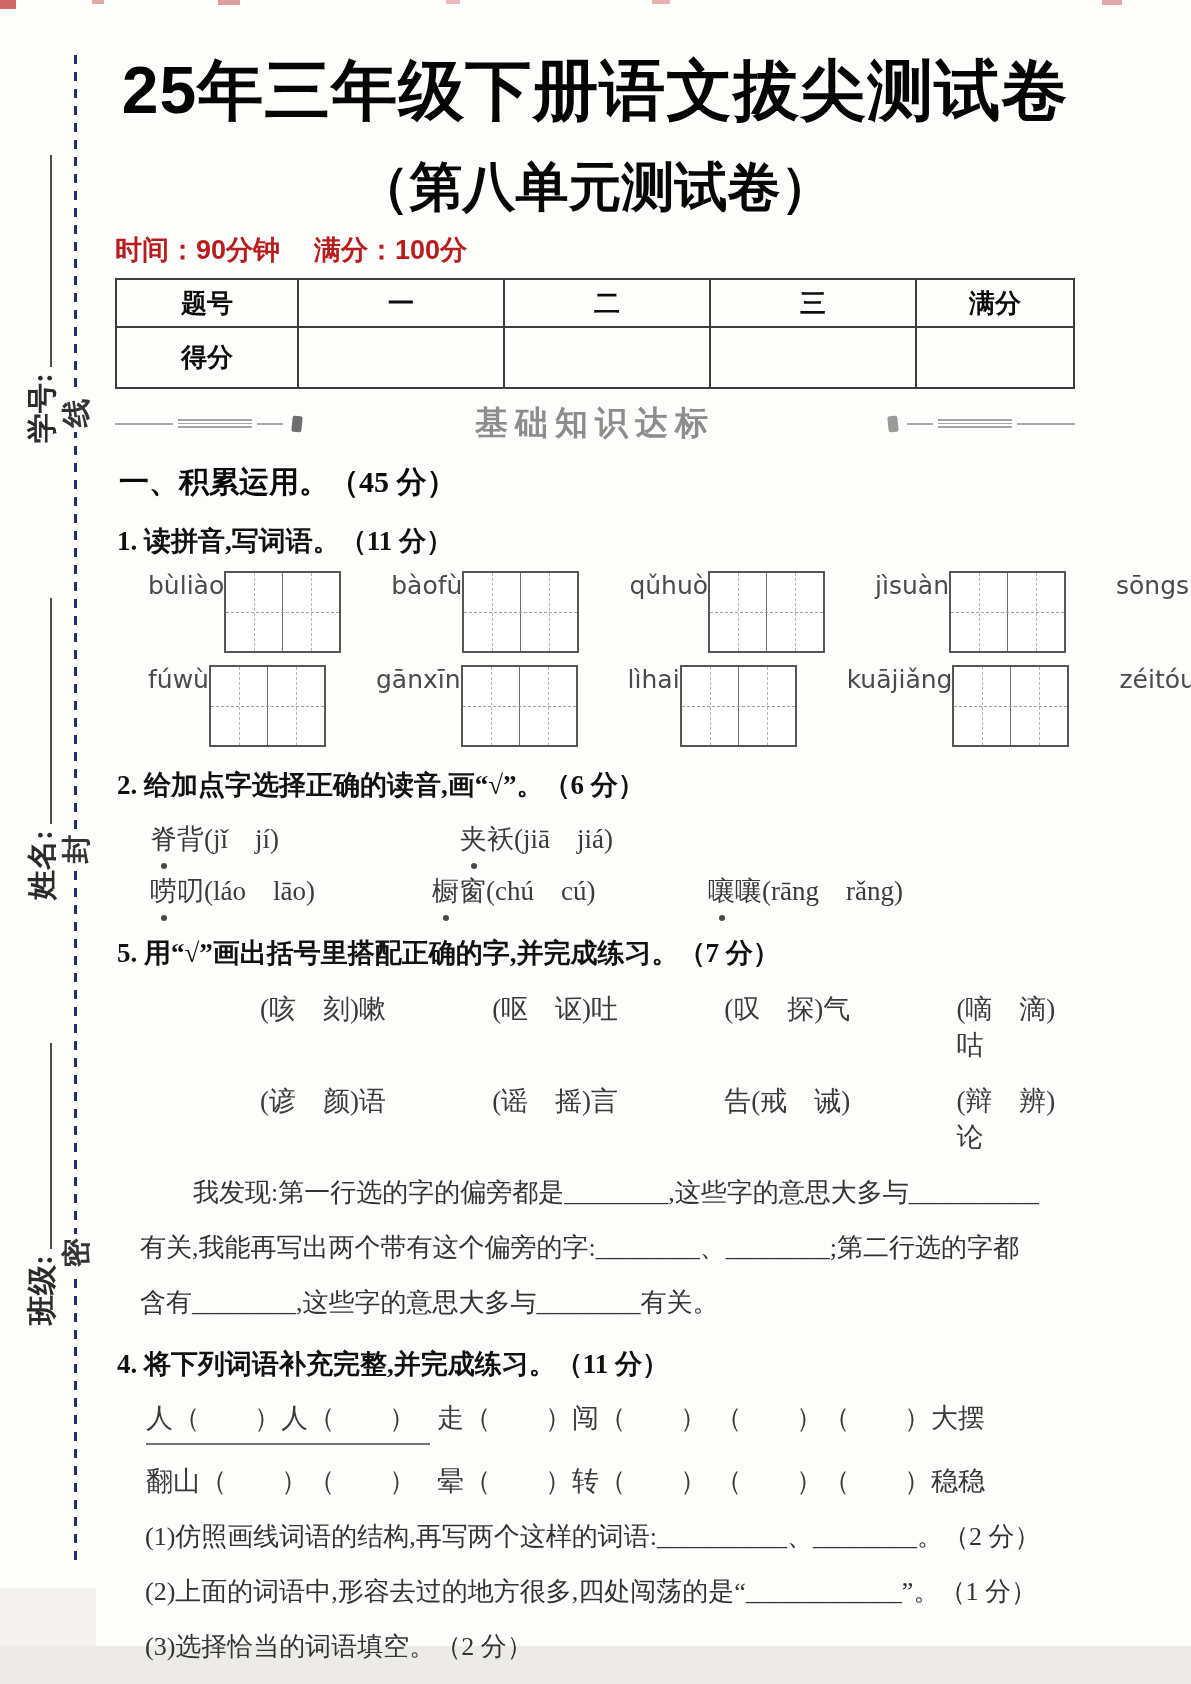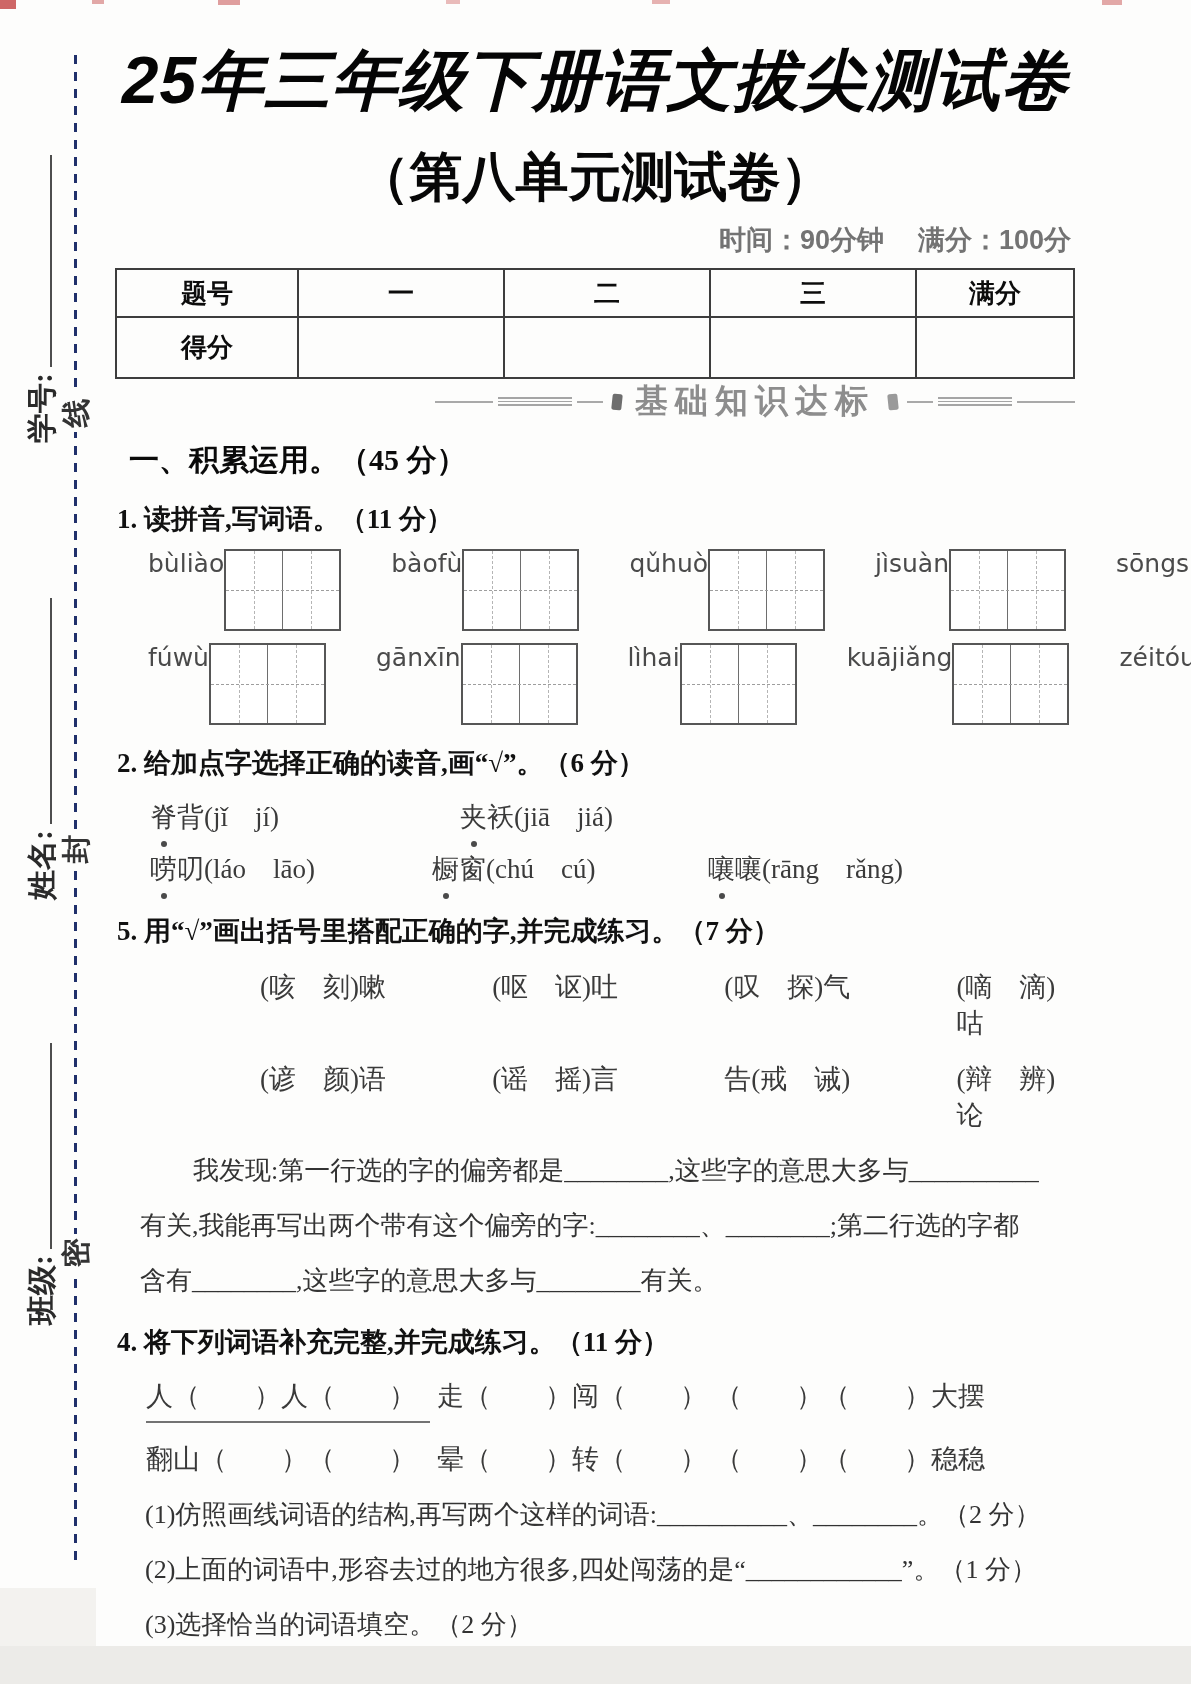--- a/index.html
+++ b/index.html
@@ -46,66 +46,65 @@
     transform:rotate(-90deg);font-size:29px;color:#333;
     background:#fdfdfc;padding:1px 0;font-weight:600;
   }
   .sc1{top:392px;}
   .sc2{top:828px;}
   .sc3{top:1232px;}
 
   
   .main{position:absolute;left:115px;top:0;width:960px;}
   .title{
-    margin:36px 0 0 0;text-align:center;font-size:66px;font-weight:900;
+    margin:46px 0 0 0;text-align:center;font-size:66px;font-weight:900;
     color:#050505;letter-spacing:1px;white-space:nowrap;
     font-family:"Liberation Sans", sans-serif;
-    font-style:italic;
   }
   .subtitle{
     margin:16px 0 0 0;text-align:center;font-size:53px;font-weight:900;color:#070707;
     font-family:"Liberation Sans", sans-serif;
   }
   .info-line{
-    margin-top:8px;text-align:right;font-size:27px;font-weight:700;color:#737373;
+    margin-top:8px;font-size:27px;font-weight:700;color:#b91c1c;
     font-family:"Liberation Sans", sans-serif;padding-right:4px;
   }
   .info-line .gap{display:inline-block;width:34px;}
 
   
   table.score{
     width:100%;border-collapse:collapse;margin-top:10px;
     font-family:"Liberation Sans", sans-serif;
   }
   table.score td{
     border:2px solid #3d3d3d;text-align:center;
     font-size:26px;font-weight:700;color:#0c0c0c;
   }
   table.score tr.hrow td{height:44px;}
   table.score tr.srow td{height:57px;}
   .c0{width:19%;}.c1{width:21.5%;}.c2{width:21.5%;}.c3{width:21.5%;}.c4{width:16.5%;}
 
   
-  .banner{display:flex;align-items:center;justify-content:flex-end;}
+  .banner{margin-top:12px;display:flex;align-items:center;justify-content:space-between;}
   .banner .text{
     font-size:33px;font-weight:800;color:#8d8d8d;letter-spacing:7px;
     font-family:"Liberation Sans", sans-serif;padding:0 4px;
   }
   .deco{display:flex;align-items:center;}
   .deco .dash{height:0;border-top:2px solid #a9a9a9;}
   .deco .hatch{
     width:74px;height:9px;margin:0 5px;
     background:repeating-linear-gradient(180deg,#a5a5a5 0 1.6px,transparent 1.6px 3.6px);
   }
   .deco .d60{width:58px;} .deco .d26{width:26px;}
   .deco .block{width:10px;height:16px;background:#6e6e6e;border-radius:2px;margin:0 9px;transform:rotate(6deg);}
   .deco .block.light{background:#9a9a9a;transform:rotate(-6deg);}
 
   
-  .sec-heading{margin:16px 0 0 14px;font-size:30px;font-weight:800;color:#0a0a0a;}
+  .sec-heading{margin:16px 0 0 4px;font-size:30px;font-weight:800;color:#0a0a0a;}
   .q-title{margin:20px 0 0 2px;font-size:27px;font-weight:700;color:#111;}
 
   
   .prow{display:flex;margin:12px 0 0 33px;gap:50px;}
   .pgroup{display:flex;flex-direction:row;}
   .plabel{display:flex;font-family:"DejaVu Sans", sans-serif;font-size:25px;color:#4a4a4a;height:34px;}
   .plabel span{flex:1;text-align:center;}
   .pboxes{display:flex;border:2px solid #565656;position:relative;background:#fff;}
   .pboxes::after{content:"";position:absolute;left:0;right:0;top:50%;border-top:1.5px dashed #9e9e9e;}
   .pcell{width:56px;height:78px;border-right:1.5px solid #6e6e6e;position:relative;}

